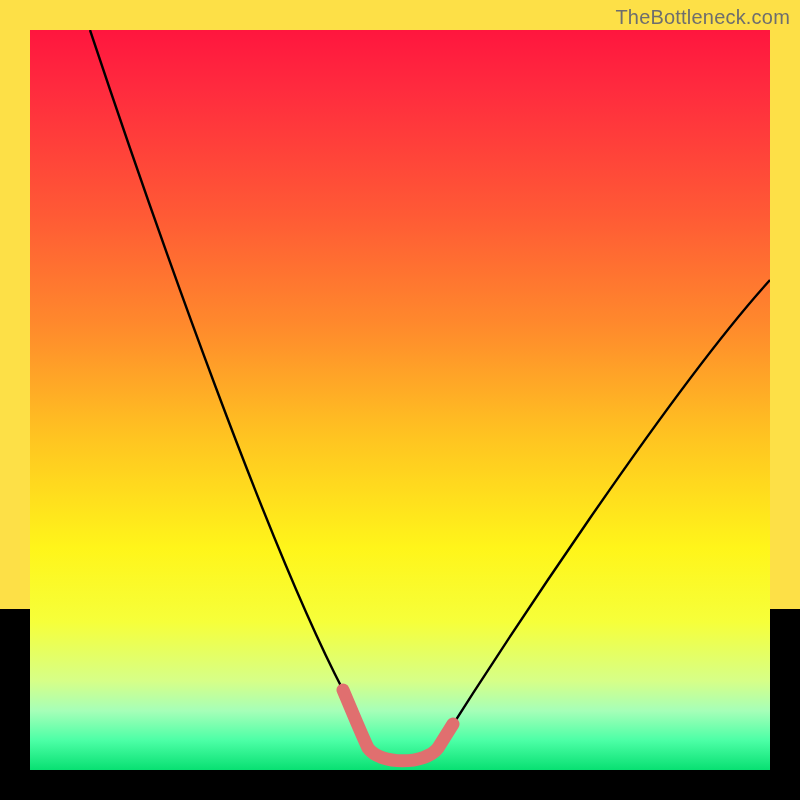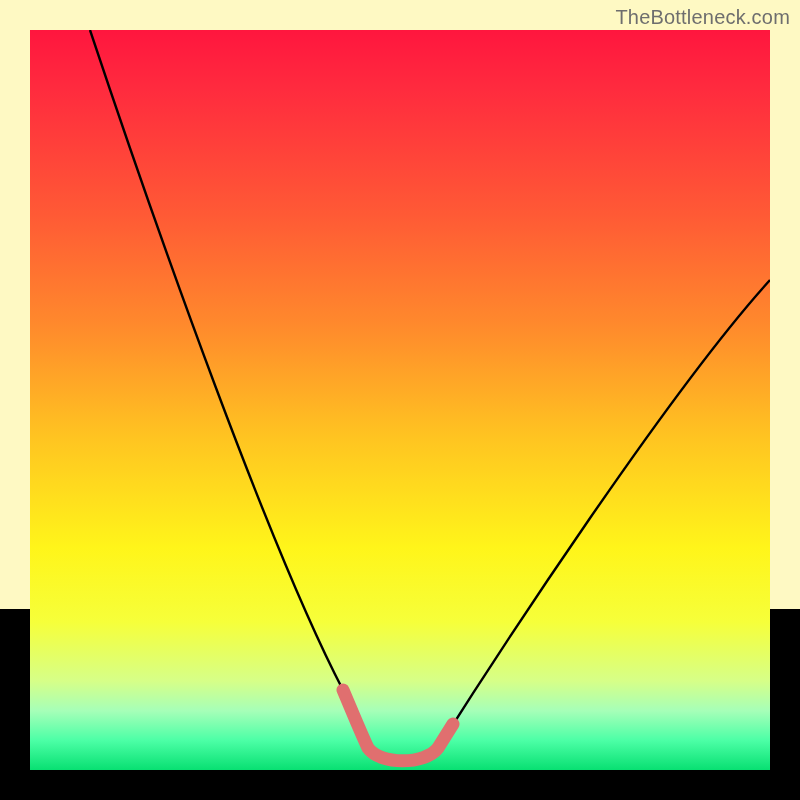--- a/index.html
+++ b/index.html
@@ -8,21 +8,21 @@
     width: 800px;
     height: 800px;
     overflow: hidden;
     font-family: Arial, Helvetica, sans-serif;
     background: #000;
   }
   .frame {
     position: relative;
     width: 800px;
     height: 609px;
-    background: #fef9c3;
+    background: #fde047;
   }
   .plot-area {
     position: absolute;
     left: 30px;
     top: 30px;
     width: 740px;
     height: 740px;
     background: linear-gradient(to bottom,
       #ff163e 0%,
       #ff2b3e 8%,

